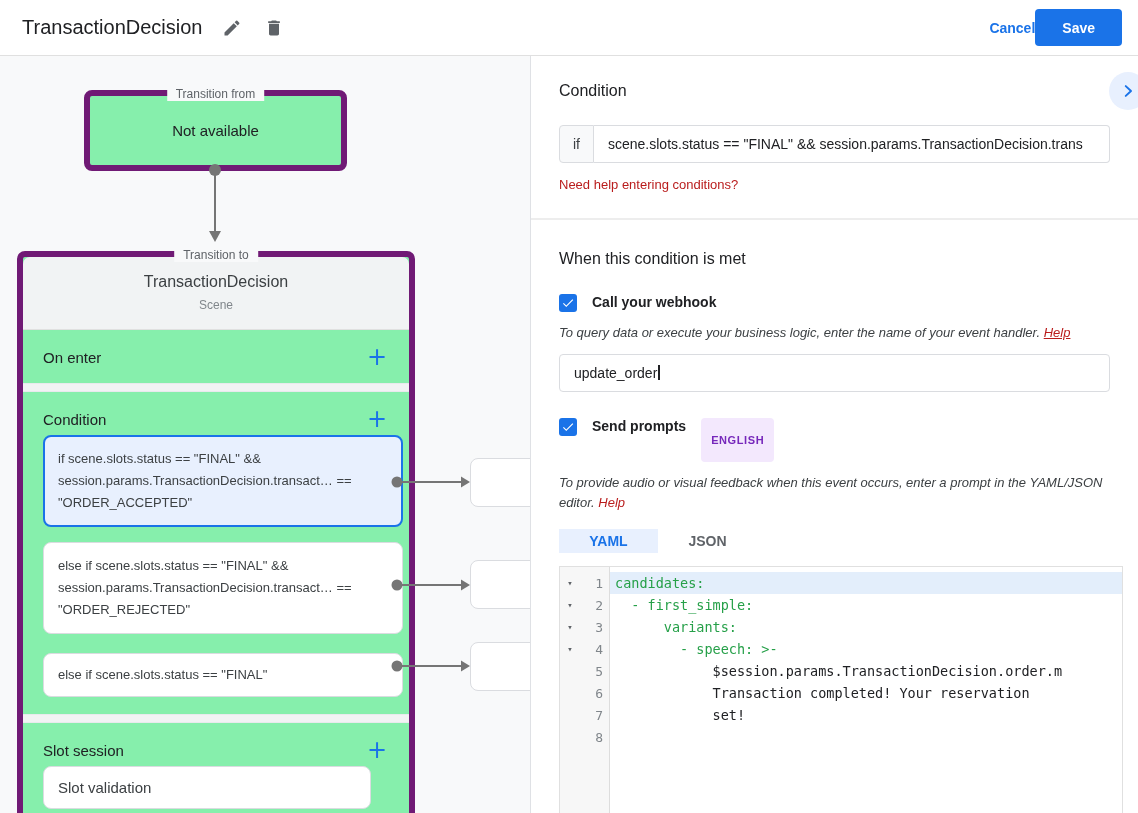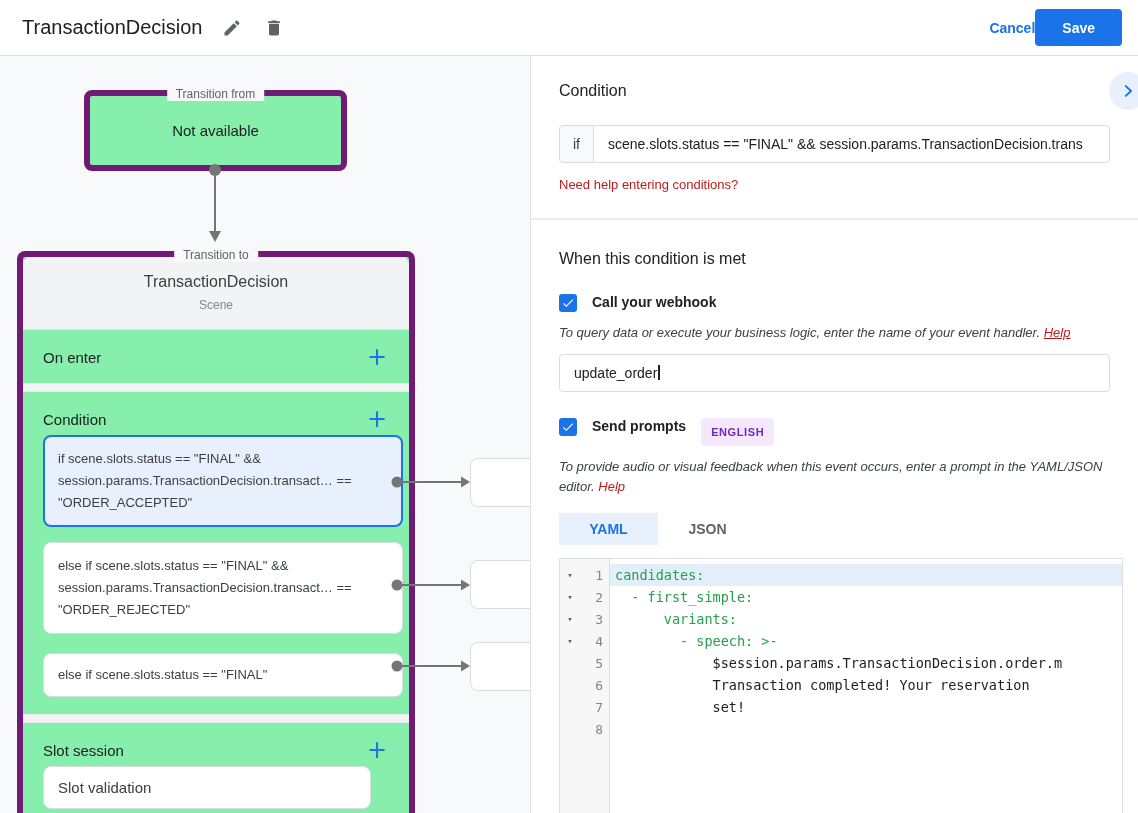--- a/index.html
+++ b/index.html
@@ -84,30 +84,30 @@
   .help-cond { display:inline-block; margin-top:14px; font-size:13px; }
 
   .rp-section2 { padding:30px 28px 0; }
   .check-row { display:flex; margin-top:26px; }
   .check-row.first { margin-top:26px; }
   .checkbox { width:18px; height:18px; background:#1a73e8; border-radius:3px;
     display:flex; align-items:center; justify-content:center; cursor:pointer; flex:none; }
   .checkbox svg { width:14px; height:14px; }
   .check-label { font-size:14px; font-weight:700; color:#202124; margin-left:15px; }
   .badge { margin-left:15px; background:#f3e8fd; color:#7627bb; font-size:11px;
-    font-weight:700; letter-spacing:.6px; padding:8px 10px; border-radius:4px; }
+    font-weight:700; letter-spacing:.6px; padding:16px 10px; border-radius:4px; }
   .helper { margin-top:11px; font-size:13px; color:#3c4043; line-height:20px; max-width:552px;font-style:italic; }
   .helper .u { text-decoration:underline; }
   .text-input { margin-top:11px; height:38px; border:1px solid #dadce0; border-radius:4px;
     font-size:14px; color:#202124; line-height:36px; padding:0 14px; cursor:text; }
   .caret { display:inline-block; width:1.5px; height:15px; background:#202124;
     vertical-align:-2px; margin-left:1px; }
 
   .tabs { display:flex; margin-top:16px; }
-  .tab { width:99px; height:32px; display:flex; align-items:center; justify-content:center;
+  .tab { width:99px; height:24px; display:flex; align-items:center; justify-content:center;
     font-size:14px; font-weight:700; cursor:pointer; color:#5f6368; background:none; border:none;
     font-family:inherit; }
   .tab.active { background:#e8f0fe; color:#1a73e8; }
 
   .editor { margin-top:13px; border:1px solid #e0e0e0; height:268px; width:564px;
     display:flex; font-family:"DejaVu Sans Mono","Liberation Mono",monospace;
     font-size:13.5px; overflow:hidden; cursor:text; }
   .gutter { width:50px; background:#f7f7f7; border-right:1px solid #ddd; flex:none;
     padding-top:5px; }
   .gutter-row { height:22px; display:flex; align-items:center; }

